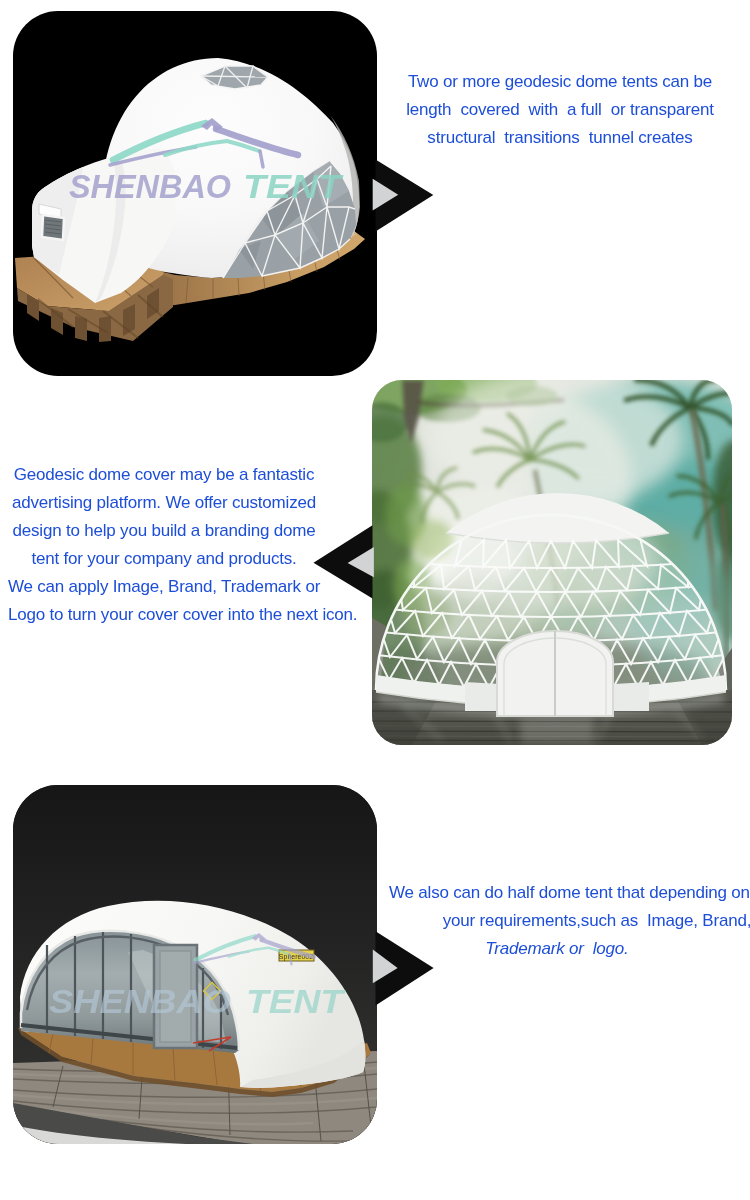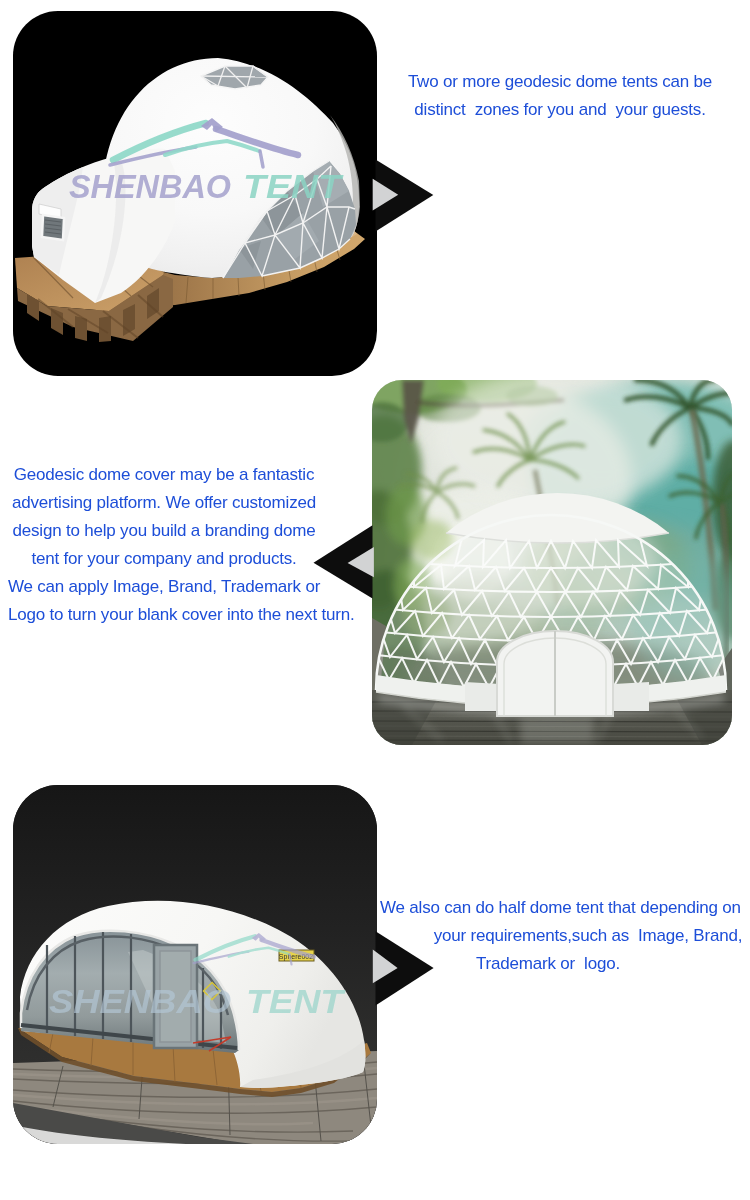--- a/index.html
+++ b/index.html
@@ -135,35 +135,36 @@
 
 <g font-family="Liberation Sans,sans-serif" font-size="34" font-weight="bold" font-style="italic">
 <text x="56" y="187" fill="#a5a2cd" opacity="0.85" textLength="162" lengthAdjust="spacingAndGlyphs">SHENBAO</text>
 <text x="230" y="187" fill="#8bd4c4" opacity="0.85" textLength="98" lengthAdjust="spacingAndGlyphs">TENT</text>
 </g>
 </svg>
 </div>
 
 <div class="abs txt" style="left:388px;top:68px;width:344px;">
   <div>Two or more geodesic dome tents can be</div>
-  <div>distinct&nbsp; zones for you and&nbsp; your guests.</div>
+  <div>length&nbsp; covered&nbsp; with&nbsp; a full&nbsp; or transparent</div>
+  <div>structural&nbsp; transitions&nbsp; tunnel creates</div>
 </div>
 
 <svg class="abs" style="left:370px;top:155px;" width="70" height="82" viewBox="0 0 70 82">
   <polygon points="5.5,4.6 5.5,76.5 63.3,40" fill="#0d0d0d"></polygon>
   <polygon points="2.7,23.8 2.7,55.6 28.2,39.7" fill="#d2d3d4"></polygon>
 </svg>
 
 <div class="abs txt" style="left:-4px;top:461px;width:336px;">
   <div>Geodesic dome cover may be a fantastic</div>
   <div>advertising platform. We offer customized</div>
   <div>design to help you build a branding dome</div>
   <div>tent for your company and products.</div>
   <div>We can apply Image, Brand, Trademark or</div>
-  <div style="position:relative;left:12px;">Logo to turn your blank cover into the next turn.</div>
+  <div style="position:relative;left:12px;">Logo to turn your cover cover into the next icon.</div>
 </div>
 
 <div class="abs" style="left:372px;top:380px;width:360px;height:365px;border-radius:30px;overflow:hidden;background:#cfd6cc;">
 <svg width="360" height="365" viewBox="0 0 360 365" xmlns="http://www.w3.org/2000/svg">
 <defs>
   <linearGradient id="sky2" x1="0" y1="0" x2="0" y2="1">
     <stop offset="0%" stop-color="#dfe2d9"></stop>
     <stop offset="30%" stop-color="#d4dad2"></stop>
     <stop offset="55%" stop-color="#c6d2c8"></stop>
     <stop offset="80%" stop-color="#aebfae"></stop>
@@ -465,22 +466,22 @@
 <use href="#wmlogo" transform="translate(118.5,79.5) scale(0.64)"></use>
 </g>
 
 <g font-family="Liberation Sans,sans-serif" font-size="33" font-weight="bold" font-style="italic">
 <text x="36" y="228" fill="#b4c8d8" opacity="0.65" textLength="182" lengthAdjust="spacingAndGlyphs">SHENBAO</text>
 <text x="233" y="228" fill="#8fd2c6" opacity="0.65" textLength="97" lengthAdjust="spacingAndGlyphs">TENT</text>
 </g>
 </svg>
 </div>
 
-<div class="abs txt" style="left:380px;top:879px;width:360px;margin-top:15px;">
+<div class="abs txt" style="left:389px;top:879px;width:360px;">
   <div>We also can do half dome tent that depending on</div>
   <div style="position:relative;left:28px;">your requirements,such as&nbsp; Image, Brand,</div>
-  <div style="position:relative;left:-12px;">Trademark or&nbsp; logo.</div>
+  <div style="position:relative;left:-12px;font-style:italic;">Trademark or&nbsp; logo.</div>
 </div>
 
 <svg class="abs" style="left:370px;top:927px;" width="70" height="85" viewBox="0 0 70 85">
   <polygon points="5.5,4.2 5.5,78.6 63.6,41" fill="#0d0d0d"></polygon>
   <polygon points="2.8,22.6 2.8,56.2 27.6,41" fill="#d2d3d4"></polygon>
 </svg>
 
 </body></html>

